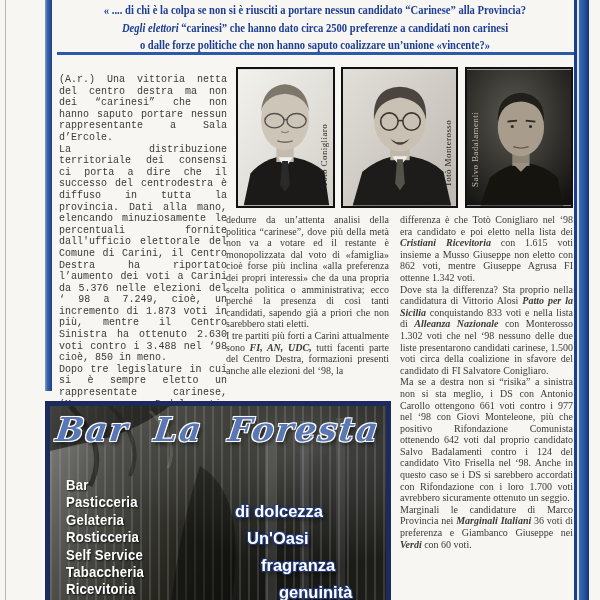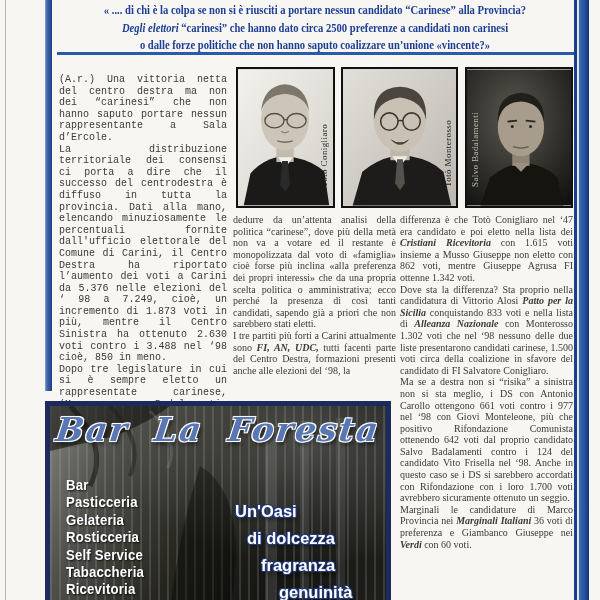--- a/index.html
+++ b/index.html
@@ -17,21 +17,21 @@
   
   .headline{position:absolute;left:60px;top:2px;width:510px;color:#1d3e96;font-weight:bold;}
   .hline{white-space:nowrap;text-align:center;font-size:11.5px;line-height:17.5px;
     transform:scaleX(.92);transform-origin:center;}
   .headline-rule{position:absolute;left:57px;top:52px;width:517px;height:3px;background:#2c5aab;}
 
   
   .col{position:absolute;overflow:hidden;font-size:10px;line-height:11.6px;color:#3c3a35;
     text-align:justify;hyphens:auto;}
   .col1{left:59px;top:74px;width:168px;height:327px;font-family:Liberation Mono, monospace;}
-  .col2{left:233px;top:214px;width:163px;height:186px;}
+  .col2{left:226px;top:214px;width:163px;height:186px;}
   .col3{left:400px;top:214px;width:173px;height:386px;}
   .para{margin:0;}
   .b{font-weight:bold;}
   .i{font-style:italic;}
 
   
   .photo{position:absolute;top:67px;height:141px;border:2px solid #111;box-sizing:border-box;
     overflow:hidden;background:#ddd;}
   .photo1{left:236px;width:99px;}
   .photo2{left:341px;width:117px;}
@@ -158,21 +158,21 @@
     <path d="M47,97 L56,106 L65,97 Z" fill="#9a9183"></path>
   </svg>
   <span class="caption">Salvo Badalamenti</span>
 </div>
 
 <div class="col col2">
     <p class="para"><span>dedurre da un’attenta analisi della politica “carinese”, dove più della metà non va a votare ed il restante è monopolizzata dal voto di «famiglia» cioè forse più inclina «alla preferenza dei propri interessi» che da una propria scelta politica o amministrativa; ecco perché la presenza di così tanti candidati, sapendo già a priori che non sarebbero stati eletti.</span></p>
     <p class="para"><span>I tre partiti più forti a Carini attualmente sono </span><span class="b i">FI, AN, UDC,</span><span> tutti facenti parte del Centro Destra, formazioni presenti anche alle elezioni del ‘98,  la</span></p>
   </div>
 <div class="col col3">
-    <p class="para"><span>differenza è che Totò Conigliaro nel ‘47 era candidato e poi eletto nella lista dei </span><span class="b i">Cristiani Ricevitoria</span><span> con 1.615 voti insieme a Musso Giuseppe non eletto con 862 voti, mentre Giuseppe Agrusa FI ottenne 1.342 voti.</span></p>
+    <p class="para"><span>differenza è che Totò Conigliaro nel ‘98 era candidato e poi eletto nella lista dei </span><span class="b i">Cristiani Ricevitoria</span><span> con 1.615 voti insieme a Musso Giuseppe non eletto con 862 voti, mentre Giuseppe Agrusa FI ottenne 1.342 voti.</span></p>
     <p class="para"><span>Dove sta la differenza? Sta proprio nella candidatura di Vittorio Alosi </span><span class="b i">Patto per la Sicilia</span><span> conquistando 833 voti e nella lista di </span><span class="b i">Alleanza Nazionale</span><span> con Monterosso 1.302 voti che nel ‘98 nessuno delle due liste presentarono candidati carinese, 1.500 voti circa della coalizione in sfavore del candidato di FI Salvatore Conigliaro.</span></p>
     <p class="para"><span>Ma se a destra non si “risika” a sinistra non si sta meglio, i DS con Antonio Carollo ottengono 661 voti contro i 977 nel ‘98 con Giovi Monteleone, più che positivo Rifondazione Comunista ottenendo 642 voti dal proprio candidato Salvo Badalamenti contro i 124 del candidato Vito Frisella nel ‘98. Anche in questo caso se i DS si sarebbero accordati con Rifondazione con i loro 1.700 voti avrebbero sicuramente ottenuto un seggio.</span></p>
     <p class="para"><span>Marginali le candidature di Marco Provincia nei </span><span class="b i">Marginali Italiani</span><span> 36 voti di preferenza e Giambanco Giuseppe nei </span><span class="b i">Verdi</span><span> con 60 voti.</span></p>
   </div>
 
 <div class="ad">
   <svg class="ad-deco" viewBox="0 0 336 205" preserveAspectRatio="none" aria-hidden="true">
     <path d="M0,0 L120,0 Q80,30 30,38 L0,45 Z" fill="rgba(10,10,8,0.55)"></path>
     <path d="M20,0 Q60,40 40,80" stroke="rgba(25,25,20,0.6)" stroke-width="5" fill="none"></path>
     <path d="M60,0 Q95,35 80,70" stroke="rgba(30,30,25,0.5)" stroke-width="4" fill="none"></path>
@@ -187,18 +187,18 @@
       <div class="list-line">Bar</div>
       <div class="list-line">Pasticceria</div>
       <div class="list-line">Gelateria</div>
       <div class="list-line">Rosticceria</div>
       <div class="list-line">Self Service</div>
       <div class="list-line">Tabaccheria</div>
       <div class="list-line">Ricevitoria</div>
       <div class="list-line">Giornali</div>
     </div>
   <div class="ad-slogan">
+      <div class="list-line">di dolcezza</div>
       <div class="list-line">Un'Oasi</div>
-      <div class="list-line">di dolcezza</div>
       <div class="list-line">fragranza</div>
       <div class="list-line">genuinità</div>
     </div>
 </div>
 
 </body></html>

